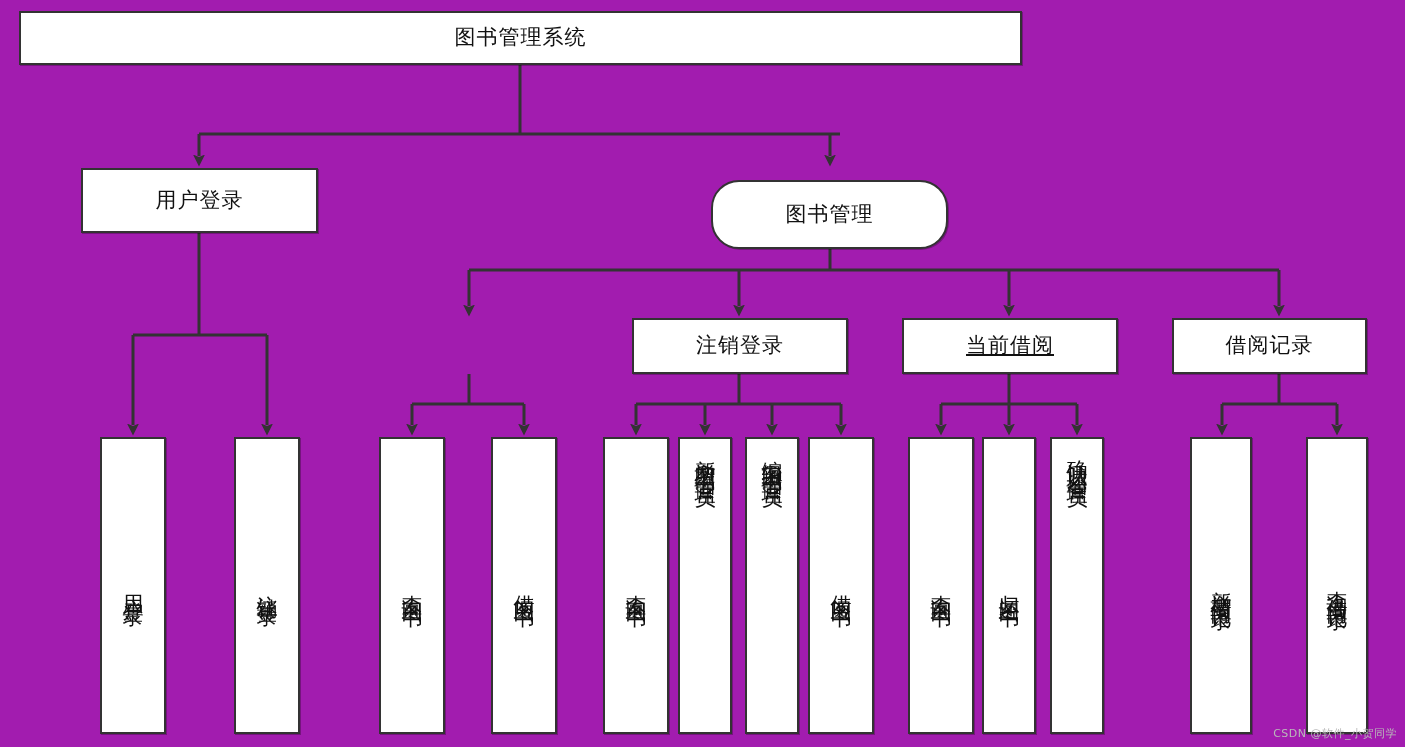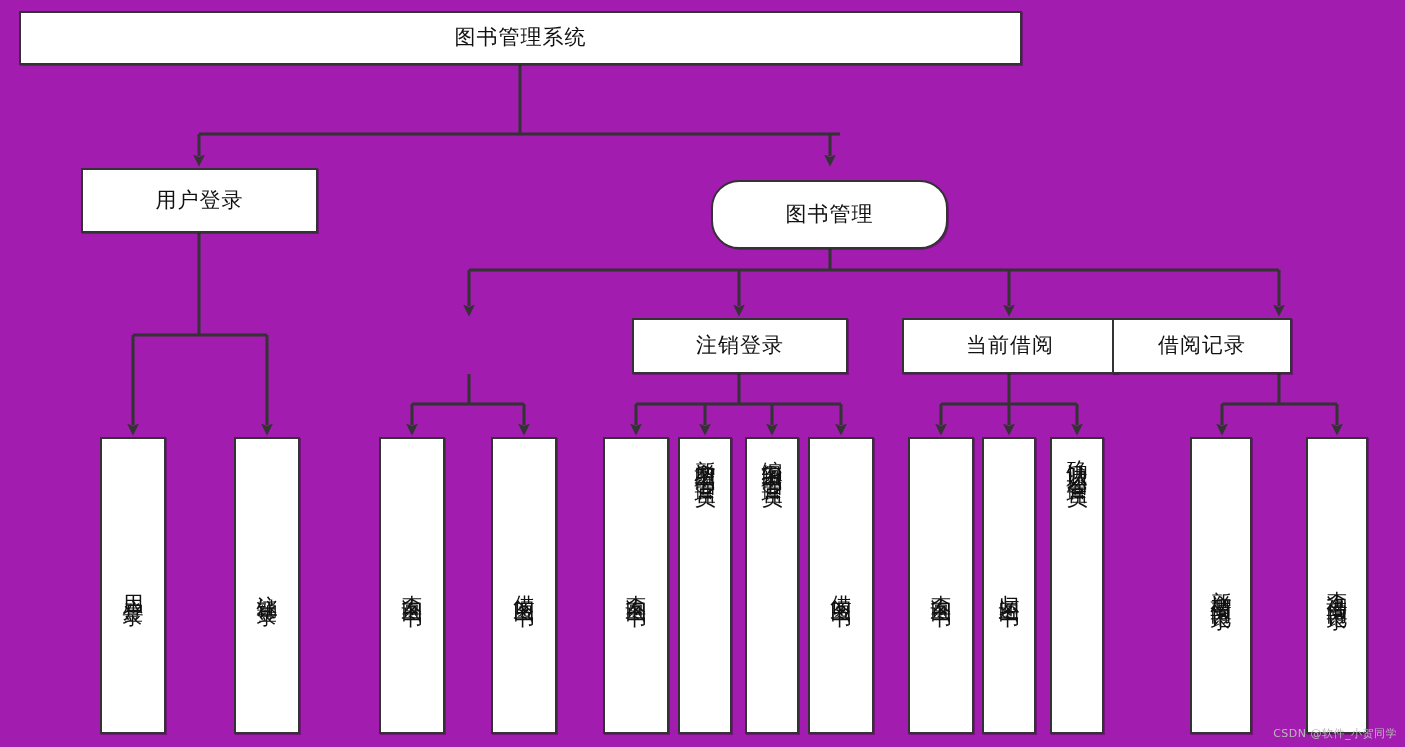--- a/index.html
+++ b/index.html
@@ -140,24 +140,24 @@
   <div class="node h" style="left:81px; top:168px; width:237px; height:65px;">
     <span>用户登录</span>
   </div>
   <div class="node h" style="left:711px; top:180px; width:237px; height:69px;border-radius:28px;">
     <span>图书管理</span>
   </div>
 
   <div class="node h" style="left:632px; top:318px; width:216px; height:56px;">
     <span>注销登录</span>
   </div>
-  <div class="node h" style="left:902px; top:318px; width:216px; height:56px;">
+  <div class="node h" style="left:902px; top:318px; width:216px; height:56px;text-decoration:underline;">
     <span>当前借阅</span>
   </div>
-  <div class="node h" style="left:1112px; top:318px; width:180px; height:56px;">
+  <div class="node h" style="left:1172px; top:318px; width:195px; height:56px;">
     <span>借阅记录</span>
   </div>
 
   <div class="node v" style="left:100px; top:437px; width:66px; height:297px;">
     <div class="vwrap">
       <span class="vtext">用户登录</span>
     </div>
   </div>
 
   <div class="node v" style="left:234px; top:437px; width:66px; height:297px;">

